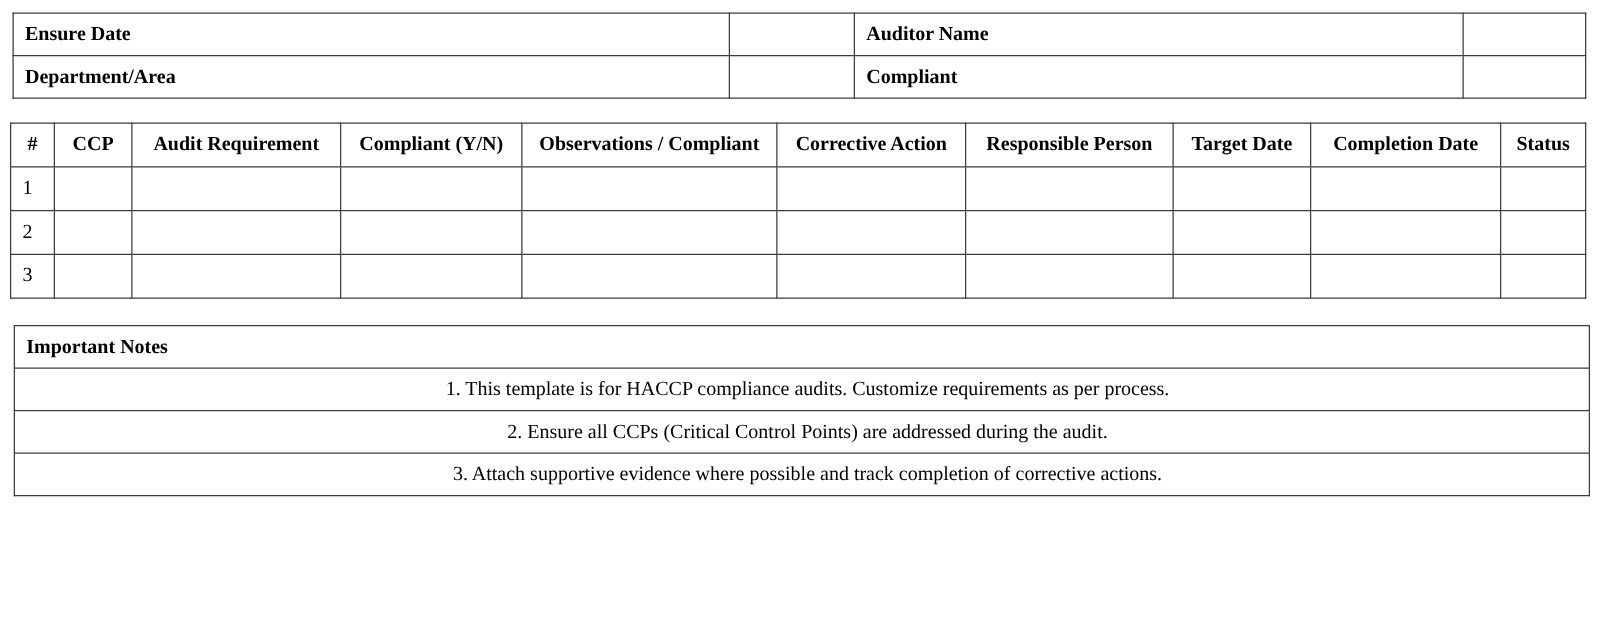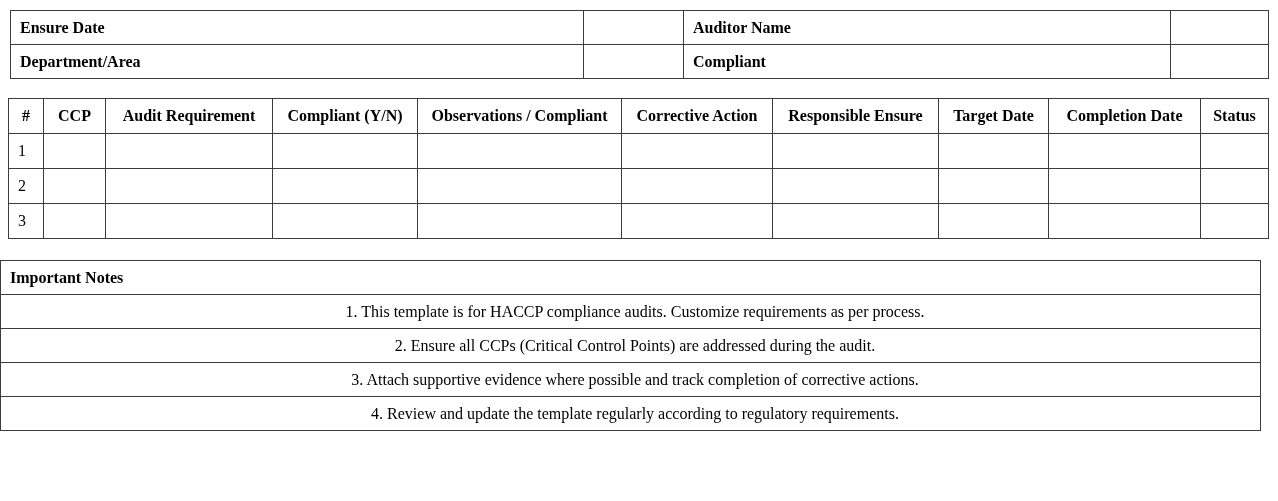--- a/index.html
+++ b/index.html
@@ -53,21 +53,21 @@
     text-align: center;
     padding: 0 2px;
   }
   .num {
     text-align: left;
     padding-left: 9px;
     font-weight: normal;
   }
   
   .notes-table {
-    margin: 21px 0 0 0;
+    margin: 21px 0 0 11px;
     width: 1260px;
   }
   .notes-table tr { height: 34px; }
   .note {
     font-weight: normal;
     text-align: center;
     padding-left: 9px;
   }
 </style>
 </head>
@@ -112,21 +112,21 @@
         <col style="width:68px">
     </colgroup>
     <thead>
       <tr>
         <th>#</th>
         <th>CCP</th>
         <th>Audit Requirement</th>
         <th>Compliant (Y/N)</th>
         <th>Observations / Compliant</th>
         <th>Corrective Action</th>
-        <th>Responsible Ensure</th>
+        <th>Responsible Person</th>
         <th>Target Date</th>
         <th>Completion Date</th>
         <th>Status</th>
       </tr>
     </thead>
     <tbody>
       <tr>
         <td class="num">1</td>
         <td></td>
         <td></td>
@@ -175,19 +175,16 @@
     </tr>
     <tr>
       <td class="note">1. This template is for HACCP compliance audits. Customize requirements as per process.</td>
     </tr>
     <tr>
       <td class="note">2. Ensure all CCPs (Critical Control Points) are addressed during the audit.</td>
     </tr>
     <tr>
       <td class="note">3. Attach supportive evidence where possible and track completion of corrective actions.</td>
     </tr>
-    <tr>
-      <td class="note">4. Review and update the template regularly according to regulatory requirements.</td>
-    </tr>
   </tbody>
     </table>
 
 </div>
 
 </body></html>

